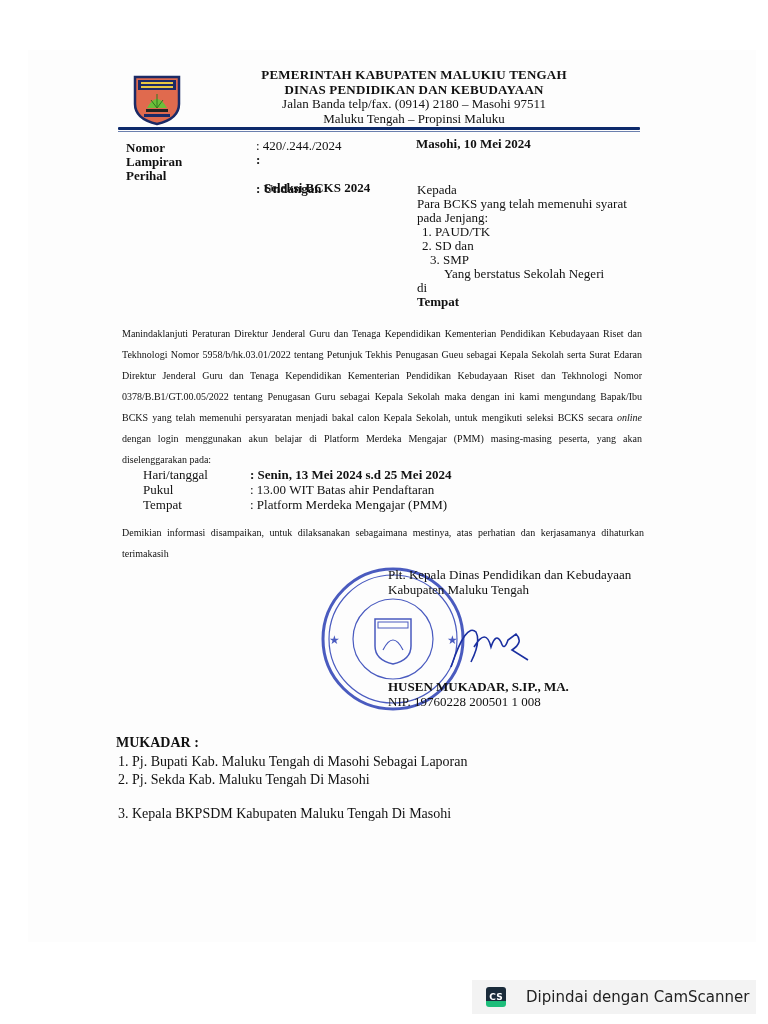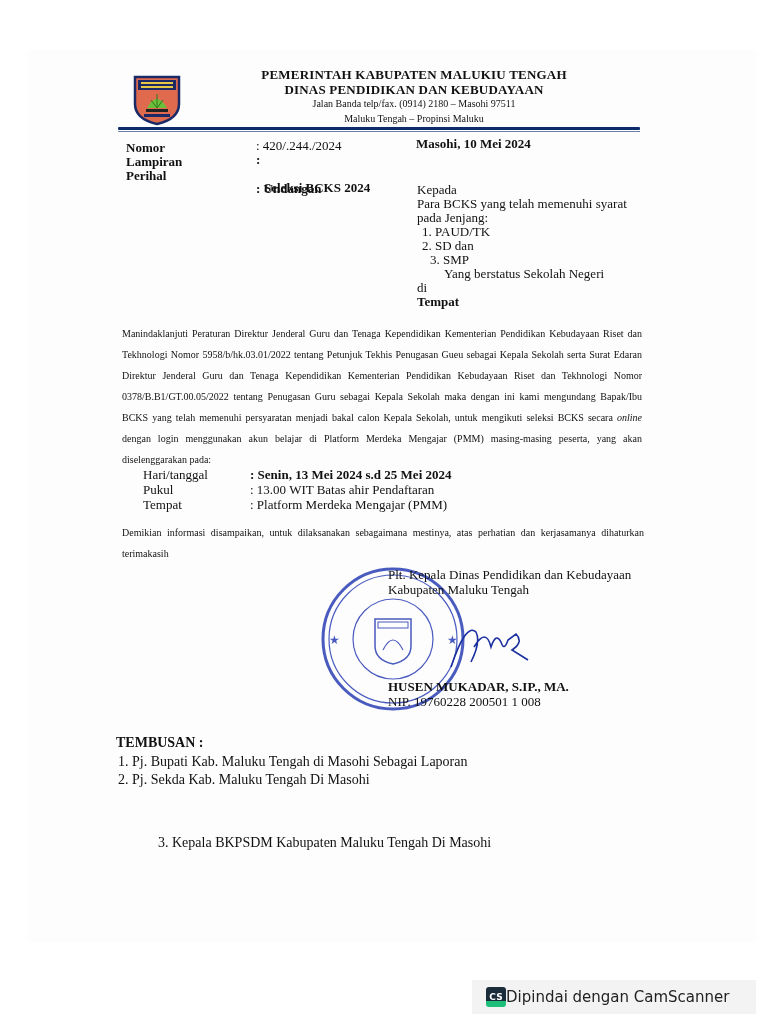--- a/index.html
+++ b/index.html
@@ -3,38 +3,38 @@
 <meta charset="utf-8">
 <style>
   html, body { margin:0; padding:0; }
   body { width:768px; height:1024px; background:#ffffff; position:relative; overflow:hidden;
          font-family:"Liberation Serif","DejaVu Serif",serif; color:#111; }
   .page { position:absolute; left:28px; top:50px; width:728px; height:892px; background:#fdfdfd; }
   .kop { position:absolute; left:128px; top:68px; width:512px; height:62px; }
   .logo { position:absolute; left:4px; top:6px; width:50px; height:52px; }
   .kop-text { position:absolute; left:60px; top:0; width:452px; text-align:center; line-height:14.5px; }
   .kop-l1, .kop-l2 { font-weight:bold; font-size:13px; letter-spacing:0.2px; }
-  .kop-l3, .kop-l4 { font-size:10px; }
+  .kop-l3, .kop-l4 { font-size:13px; }
   .kop-rule { position:absolute; left:118px; top:127px; width:522px; height:3px;
               background:linear-gradient(#0d2a6b,#0d2a6b); border-radius:1px; }
   .kop-rule2 { position:absolute; left:118px; top:131px; width:522px; height:1px; background:#6b7fae; }
   .abs { position:absolute; font-size:13px; line-height:14.8px; }
   .meta-label { left:126px; width:100px; font-weight:bold; }
   .meta-val { left:256px; font-weight:bold; }
   .bold { font-weight:bold; }
   .body-p { left:122px; width:520px; font-size:10px; line-height:21px; text-align:justify; }
   .detail-label { left:143px; }
   .detail-val { left:250px; }
   .sig { left:388px; font-size:13px; }
   .stamp { position:absolute; left:317px; top:564px; width:152px; height:150px; }
   .sigline { position:absolute; left:446px; top:612px; }
   .cc { left:116px; font-size:14px; line-height:20px; }
   .cs-badge { position:absolute; left:472px; top:980px; width:284px; height:34px; background:#f3f3f3;
               display:flex; align-items:center; font-family:"DejaVu Sans","Liberation Sans",sans-serif; font-size:15px; color:#222; }
-  .cs-icon { width:20px; height:20px; margin-left:14px; margin-right:0; border-radius:3px;
+  .cs-icon { width:20px; height:20px; margin-left:14px; margin-right:20px; border-radius:3px;
              background:linear-gradient(#1a2b3a 0 70%, #1dbd7a 70% 100%); color:#fff; font-size:9px; font-weight:bold;
              display:flex; align-items:center; justify-content:center; }
   em { font-style:italic; }
 </style>
 </head>
 <body>
 
 <div class="page"></div>
 
 <div class="kop">
@@ -101,21 +101,21 @@
 
 <svg class="sigline" width="90" height="70" viewBox="0 0 90 70">
   <path d="M5 55 Q20 10 30 20 Q35 30 25 50 M28 35 Q40 15 45 35 Q50 20 55 30 Q58 40 62 28 L70 22 Q78 30 66 38 L82 48" fill="none" stroke="#1a2fa0" stroke-width="1.6"></path>
 </svg>
 
 <div class="abs sig" style="top:568px;">Plt. Kepala Dinas Pendidikan dan Kebudayaan</div>
 <div class="abs sig" style="top:583px; left:388px;">Kabupaten Maluku Tengah</div>
 <div class="abs sig bold" style="top:680px; left:388px;">HUSEN  MUKADAR, S.IP., MA.</div>
 <div class="abs sig" style="top:695px; left:388px;">NIP. 19760228 200501 1 008</div>
 
-<div class="abs cc bold" style="top:733px;">TEMBUSAN :</div>
+<div class="abs cc bold" style="top:733px;">MUKADAR :</div>
 <div class="abs cc" style="top:752px; left:118px;">1.   Pj. Bupati Kab. Maluku Tengah di Masohi Sebagai Laporan</div>
 <div class="abs cc" style="top:770px; left:118px;">2.   Pj. Sekda Kab. Maluku Tengah Di Masohi</div>
-<div class="abs cc" style="top:833px; left:118px;margin-left:40px;">3.   Kepala BKPSDM Kabupaten Maluku Tengah Di Masohi</div>
+<div class="abs cc" style="top:804px; left:118px;">3.   Kepala BKPSDM Kabupaten Maluku Tengah Di Masohi</div>
 
 <div class="cs-badge">
   <div class="cs-icon">CS</div>
   <span>Dipindai dengan CamScanner</span>
 </div>
 
 </body></html>

